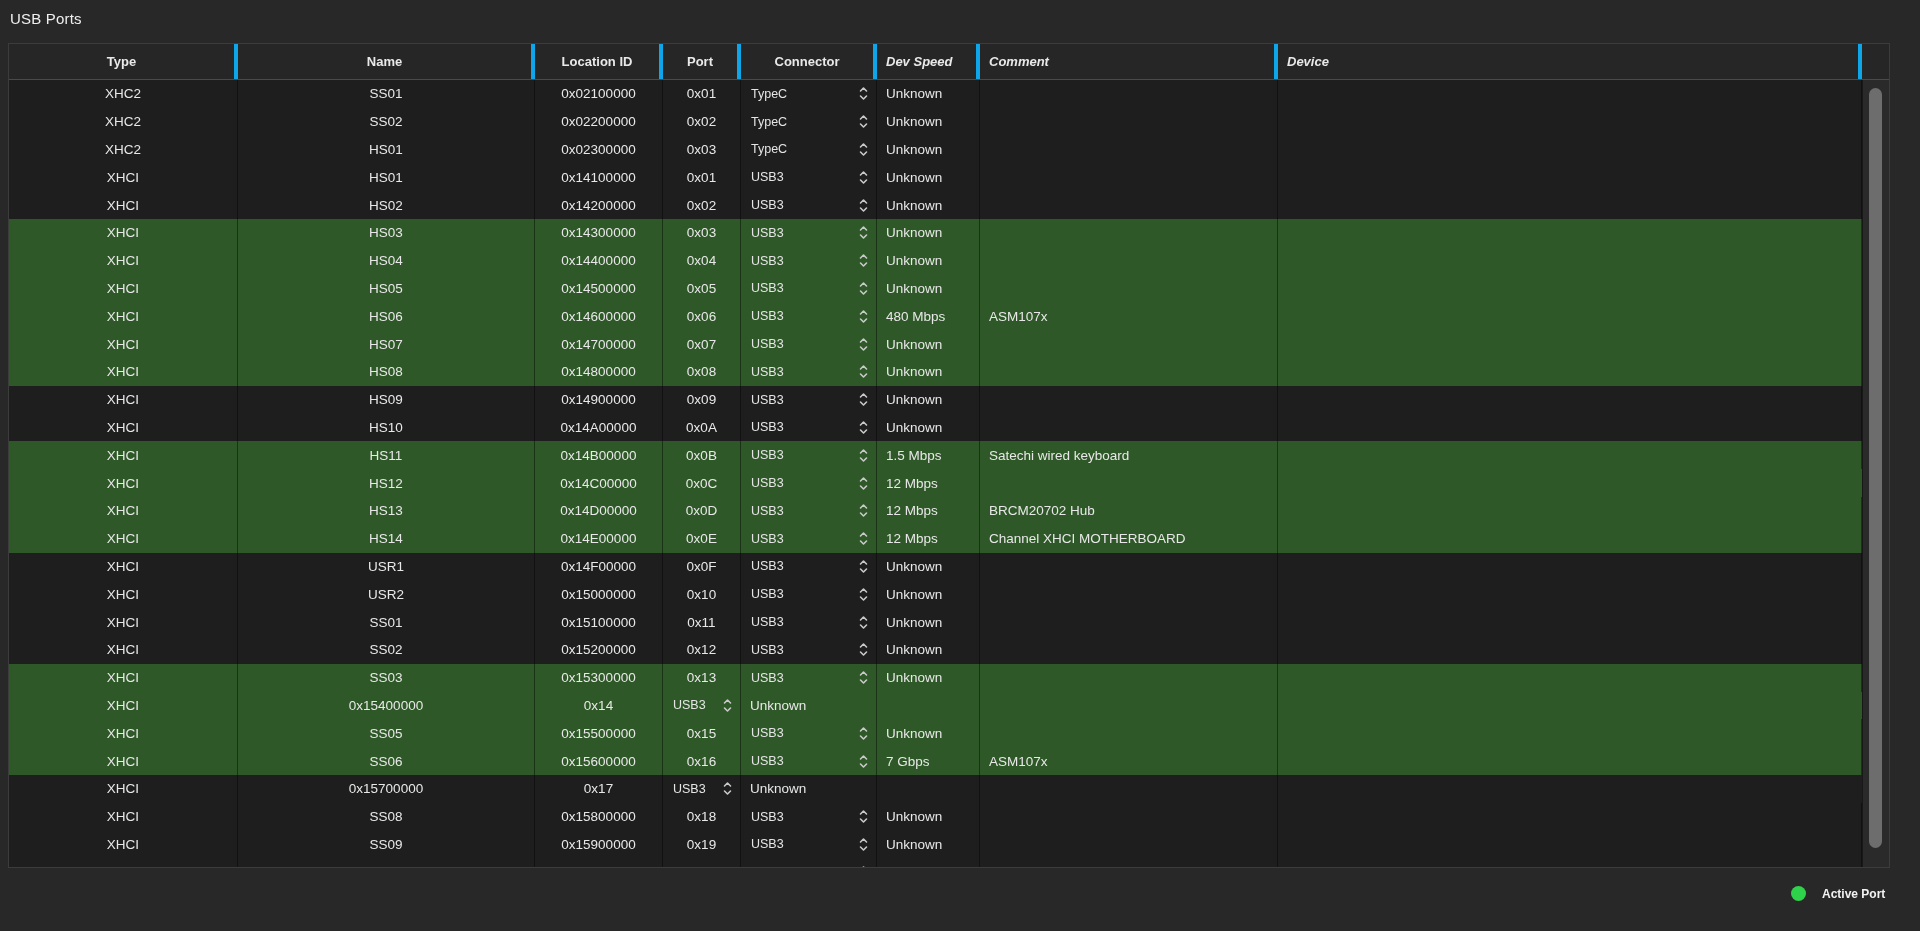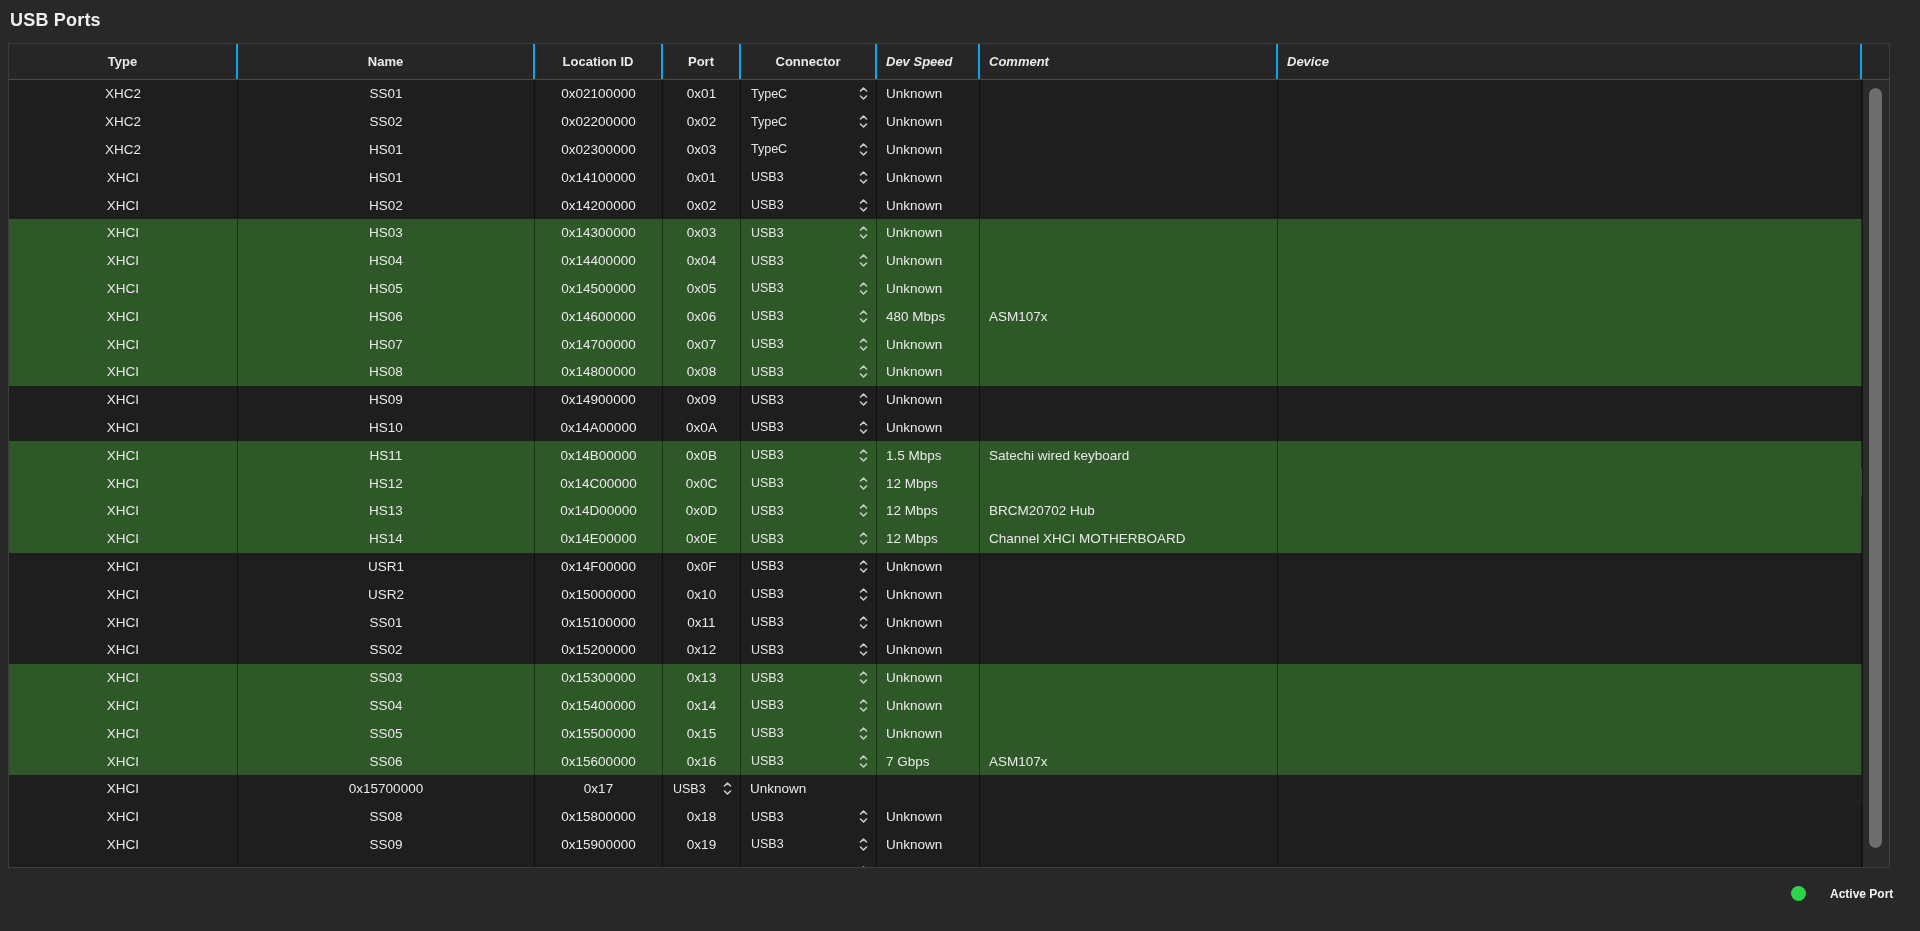--- a/index.html
+++ b/index.html
@@ -1,28 +1,28 @@
 <!DOCTYPE html>
 <html style="--page-bg: #282828; --row-bg: #1e1e1e; --active-row-bg: #2e5827; --header-bg: #262626; --text: #e8e8e8; --legend-dot: #2fd24b; --scrollbar-thumb: #6d6d6d;"><head>
 <meta charset="utf-8">
 <style>
   html,body{margin:0;padding:0;background:var(--page-bg,#282828);}
   .app{position:relative;width:1920px;height:931px;overflow:hidden;
        background:var(--page-bg,#282828);
        font-family:"Liberation Sans","DejaVu Sans",sans-serif;
        -webkit-font-smoothing:antialiased;}
-  .title{position:absolute;left:10px;top:10px;font-size:18px;font-weight:700;
+  .title{position:absolute;left:10px;top:10px;font-size:15px;font-weight:400;
          color:#efefef;letter-spacing:.2px;}
   .table{position:absolute;left:8px;top:43px;width:1882px;height:825px;
          box-sizing:border-box;border:1px solid #3c3c3c;background:var(--row-bg,#1e1e1e);}
   .thead{display:grid;height:36px;box-sizing:border-box;
          grid-template-columns:229px 297px 128px 78px 136px 103px 298px 584px 27px;
          background:var(--header-bg,#262626);border-bottom:1px solid #4a4a4a;}
   .th{display:flex;align-items:center;font-size:13px;font-weight:700;
-      color:#e9e9e9;box-sizing:border-box;border-right:2px solid #0ea5e9;
+      color:#e9e9e9;box-sizing:border-box;border-right:4px solid #0ea5e9;
       overflow:hidden;white-space:nowrap;}
   .th.center{justify-content:center;}
   .th.left{padding-left:9px;font-style:italic;}
   .th.corner{border-right:none;}
   .tbody{position:absolute;left:0;top:36px;right:27px;bottom:0;overflow:hidden;}
   .tr{display:grid;grid-template-columns:229px 297px 128px 78px 136px 103px 298px 584px;
       height:27.8px;background:var(--row-bg,#1e1e1e);}
   .tr.active{background:var(--active-row-bg,#2e5827);}
   .td{display:flex;align-items:center;box-sizing:border-box;
       border-right:1px solid rgba(0,0,0,0.42);
@@ -30,21 +30,21 @@
       overflow:hidden;white-space:nowrap;}
   .td.center{justify-content:center;}
   .td.left{padding-left:9px;}
   .td.conn{justify-content:space-between;padding-left:10px;padding-right:8px;
            font-size:12.5px;color:#e5e5e5;}
   .updown{flex:0 0 auto;margin-left:4px;}
   .scrollbar{position:absolute;top:36px;right:0;bottom:0;width:27px;
              background:#2a2a2a;border-left:1px solid rgba(0,0,0,0.42);box-sizing:border-box;}
   .thumb{position:absolute;left:6px;top:8px;width:13px;height:760px;
          border-radius:7px;background:var(--scrollbar-thumb,#6d6d6d);}
-  .legend{position:absolute;left:1791px;top:886px;display:flex;align-items:flex-end;gap:24px;}
+  .legend{position:absolute;left:1791px;top:886px;display:flex;align-items:flex-end;gap:16px;}
   .dot{width:15px;height:15px;border-radius:50%;background:var(--legend-dot,#2fd24b);}
   .legend-label{font-size:12px;font-weight:700;color:#f2f2f2;}
 </style>
 </head>
 <body>
 
 <div class="app">
   <div class="title">USB Ports</div>
 
   <div class="table">
@@ -423,21 +423,20 @@
               <path d="M1.5 5 L4.5 2 L7.5 5" fill="none" stroke="#c9c9c9" stroke-width="1.6" stroke-linecap="round" stroke-linejoin="round"></path>
               <path d="M1.5 10 L4.5 13 L7.5 10" fill="none" stroke="#c9c9c9" stroke-width="1.6" stroke-linecap="round" stroke-linejoin="round"></path>
             </svg>
           </div>
           <div class="td left">Unknown</div>
           <div class="td left"></div>
           <div class="td left"></div>
         </div>
         <div class="tr active">
           <div class="td center">XHCI</div>
-          <div class="td center">SS04</div>
           <div class="td center">0x15400000</div>
           <div class="td center">0x14</div>
           <div class="td conn">
             <span>USB3</span>
             <svg class="updown" width="9" height="15" viewBox="0 0 9 15">
               <path d="M1.5 5 L4.5 2 L7.5 5" fill="none" stroke="#c9c9c9" stroke-width="1.6" stroke-linecap="round" stroke-linejoin="round"></path>
               <path d="M1.5 10 L4.5 13 L7.5 10" fill="none" stroke="#c9c9c9" stroke-width="1.6" stroke-linecap="round" stroke-linejoin="round"></path>
             </svg>
           </div>
           <div class="td left">Unknown</div>

